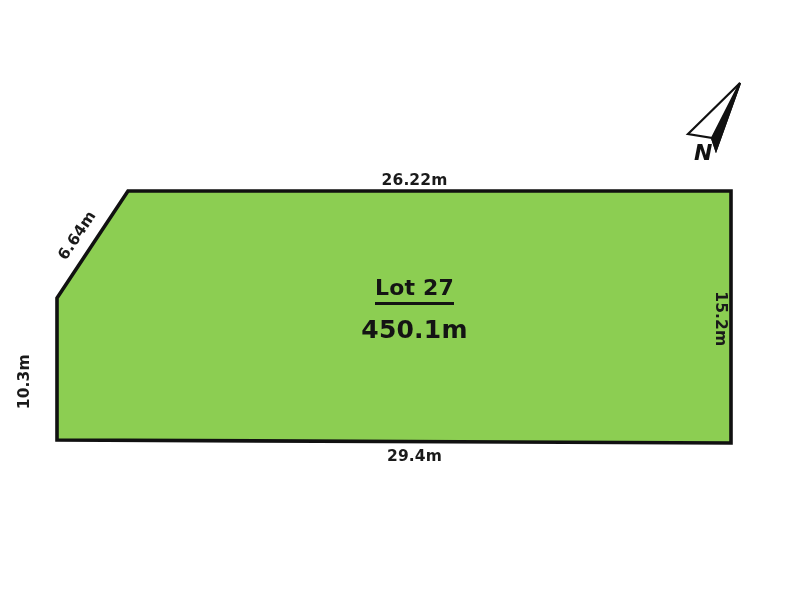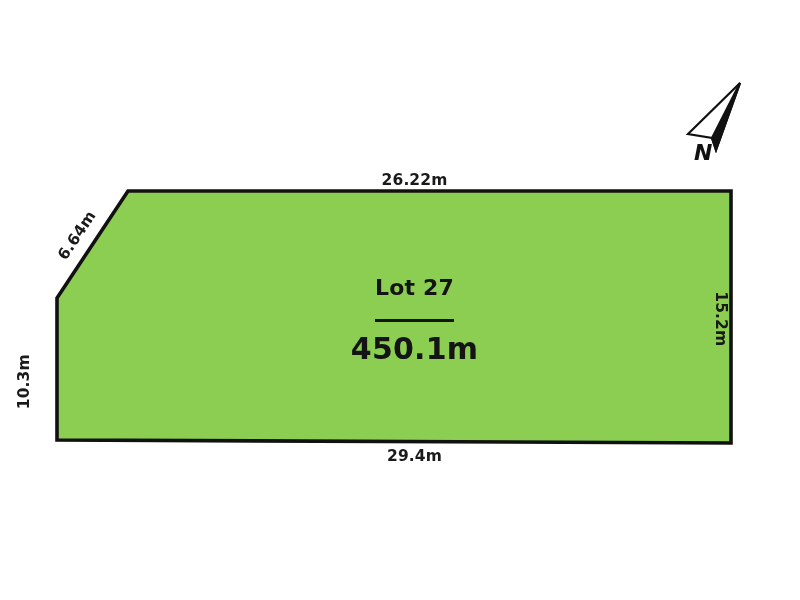--- a/index.html
+++ b/index.html
@@ -94,31 +94,31 @@
     width: 829px;
     text-align: center;
   }
   #lot-title {
     display: inline-block;
     font-family: "DejaVu Sans", "Liberation Sans", sans-serif;
     font-weight: bold;
     font-size: 22px;
     color: #141414;
     line-height: 1.05;
-    padding-bottom: 20px;
+    padding-bottom: 3px;
     border-bottom: 3px solid #141414;
     letter-spacing: 0.2px;
   }
   #lot-area-wrap {
     margin-top: 12px;
   }
   #lot-area {
     font-family: "DejaVu Sans", "Liberation Sans", sans-serif;
     font-weight: bold;
-    font-size: 30px;
+    font-size: 25px;
     color: #141414;
     letter-spacing: 0.2px;
     line-height: 1;
   }
 
   
   #north-arrow {
     position: absolute;
     left: 676px;
     top: 72px;

